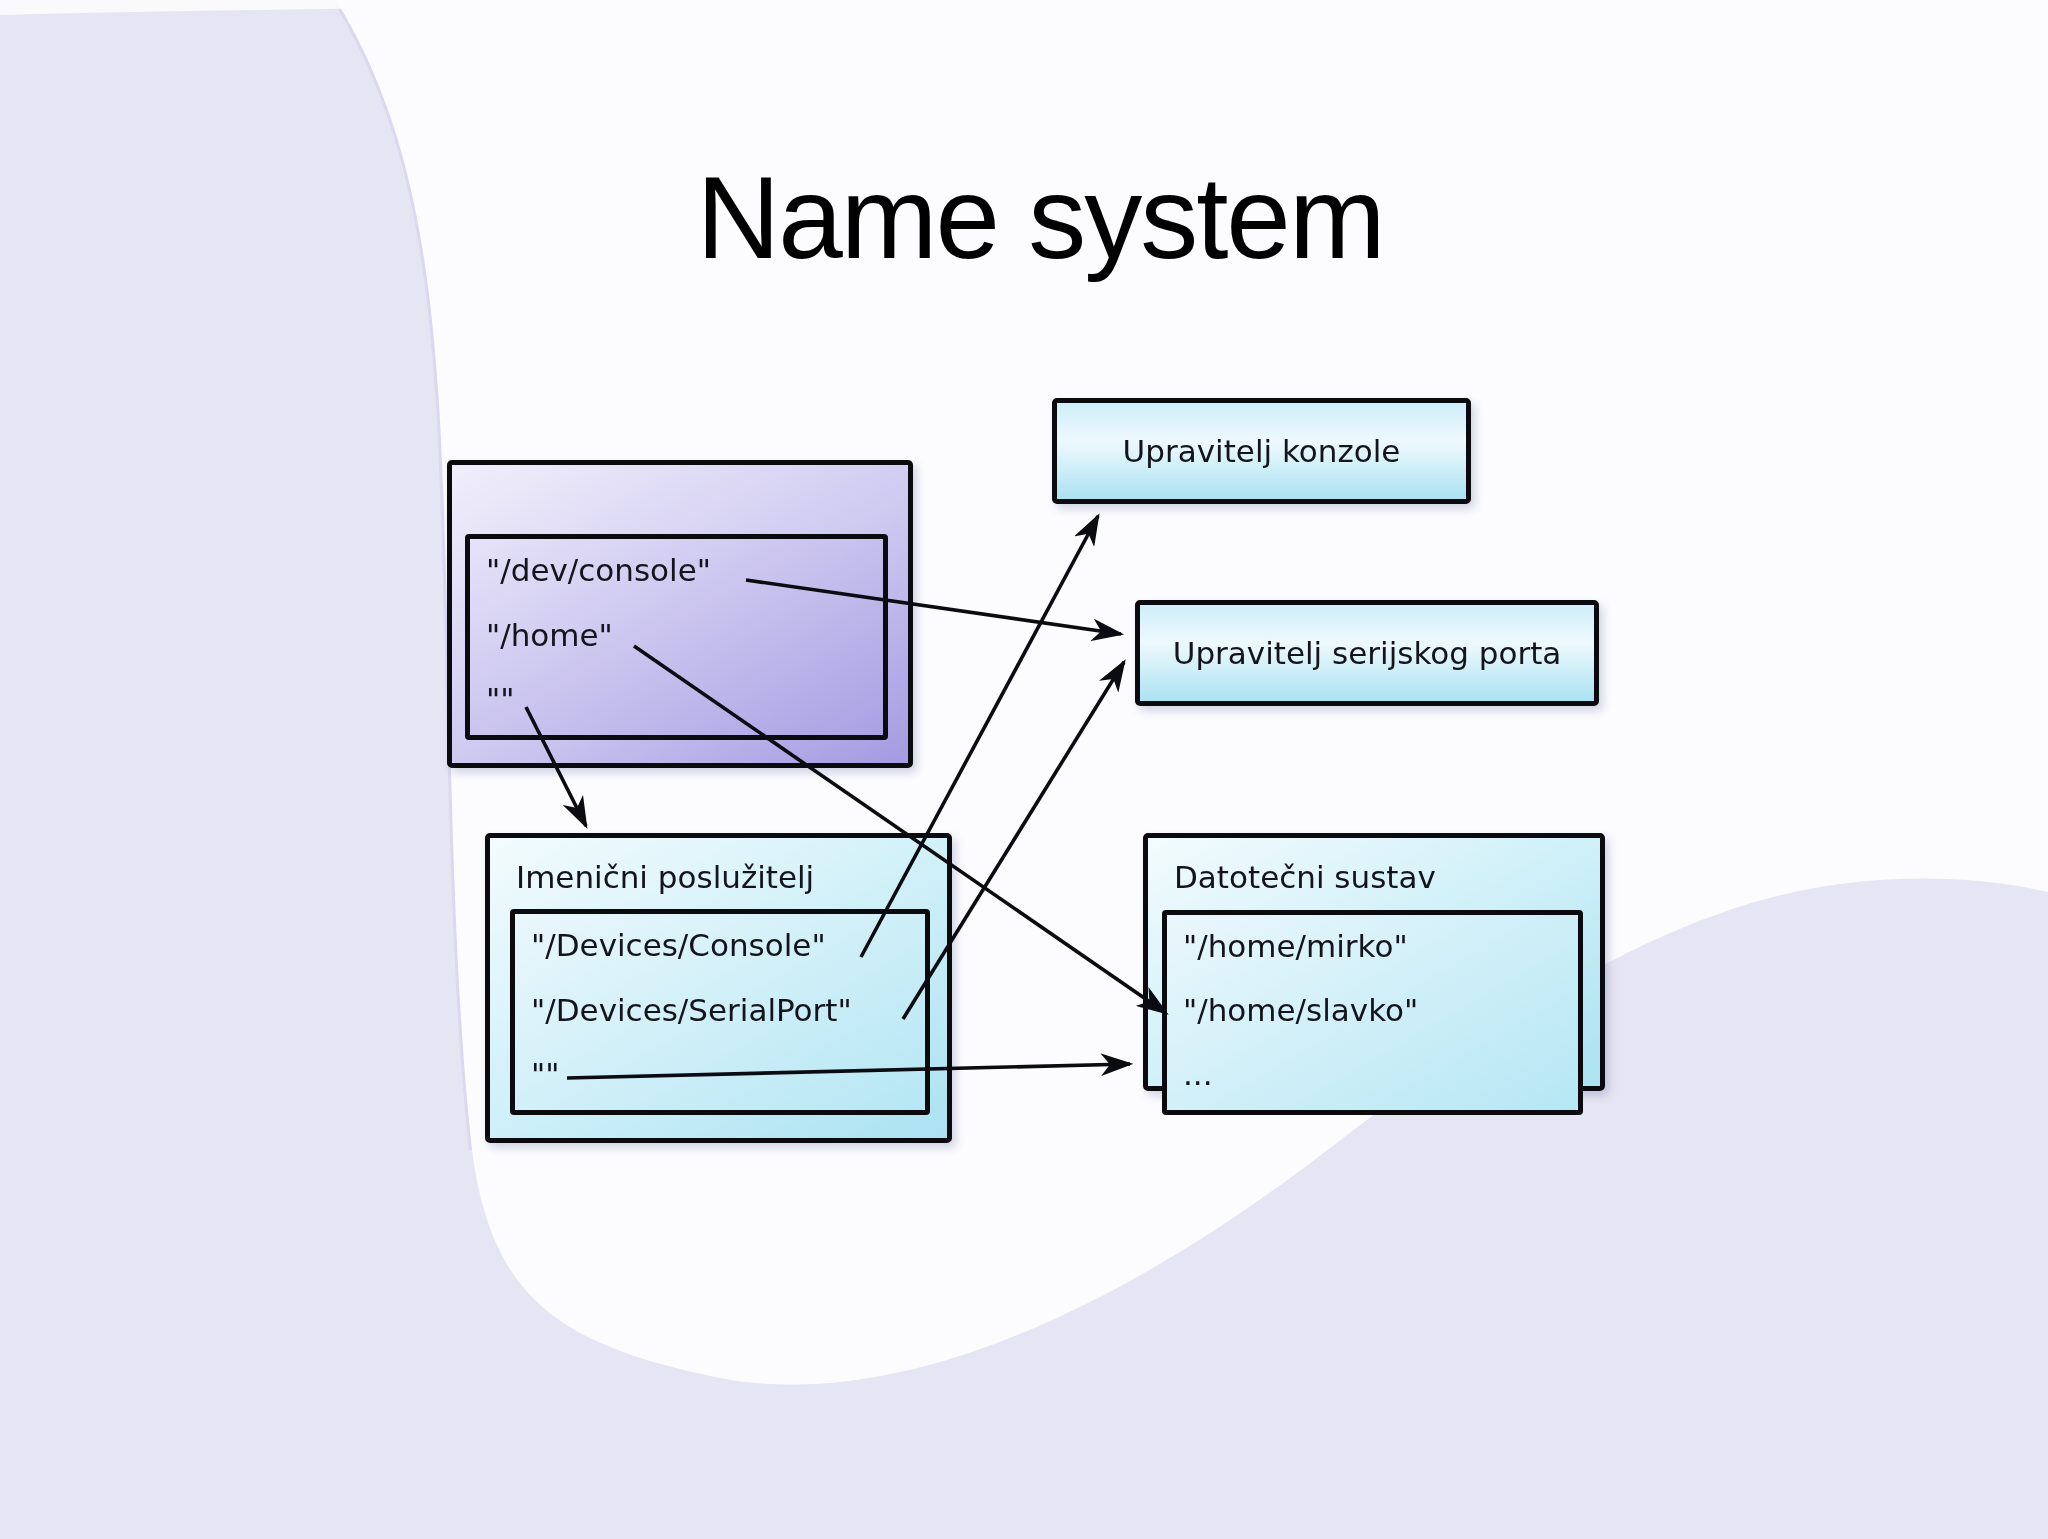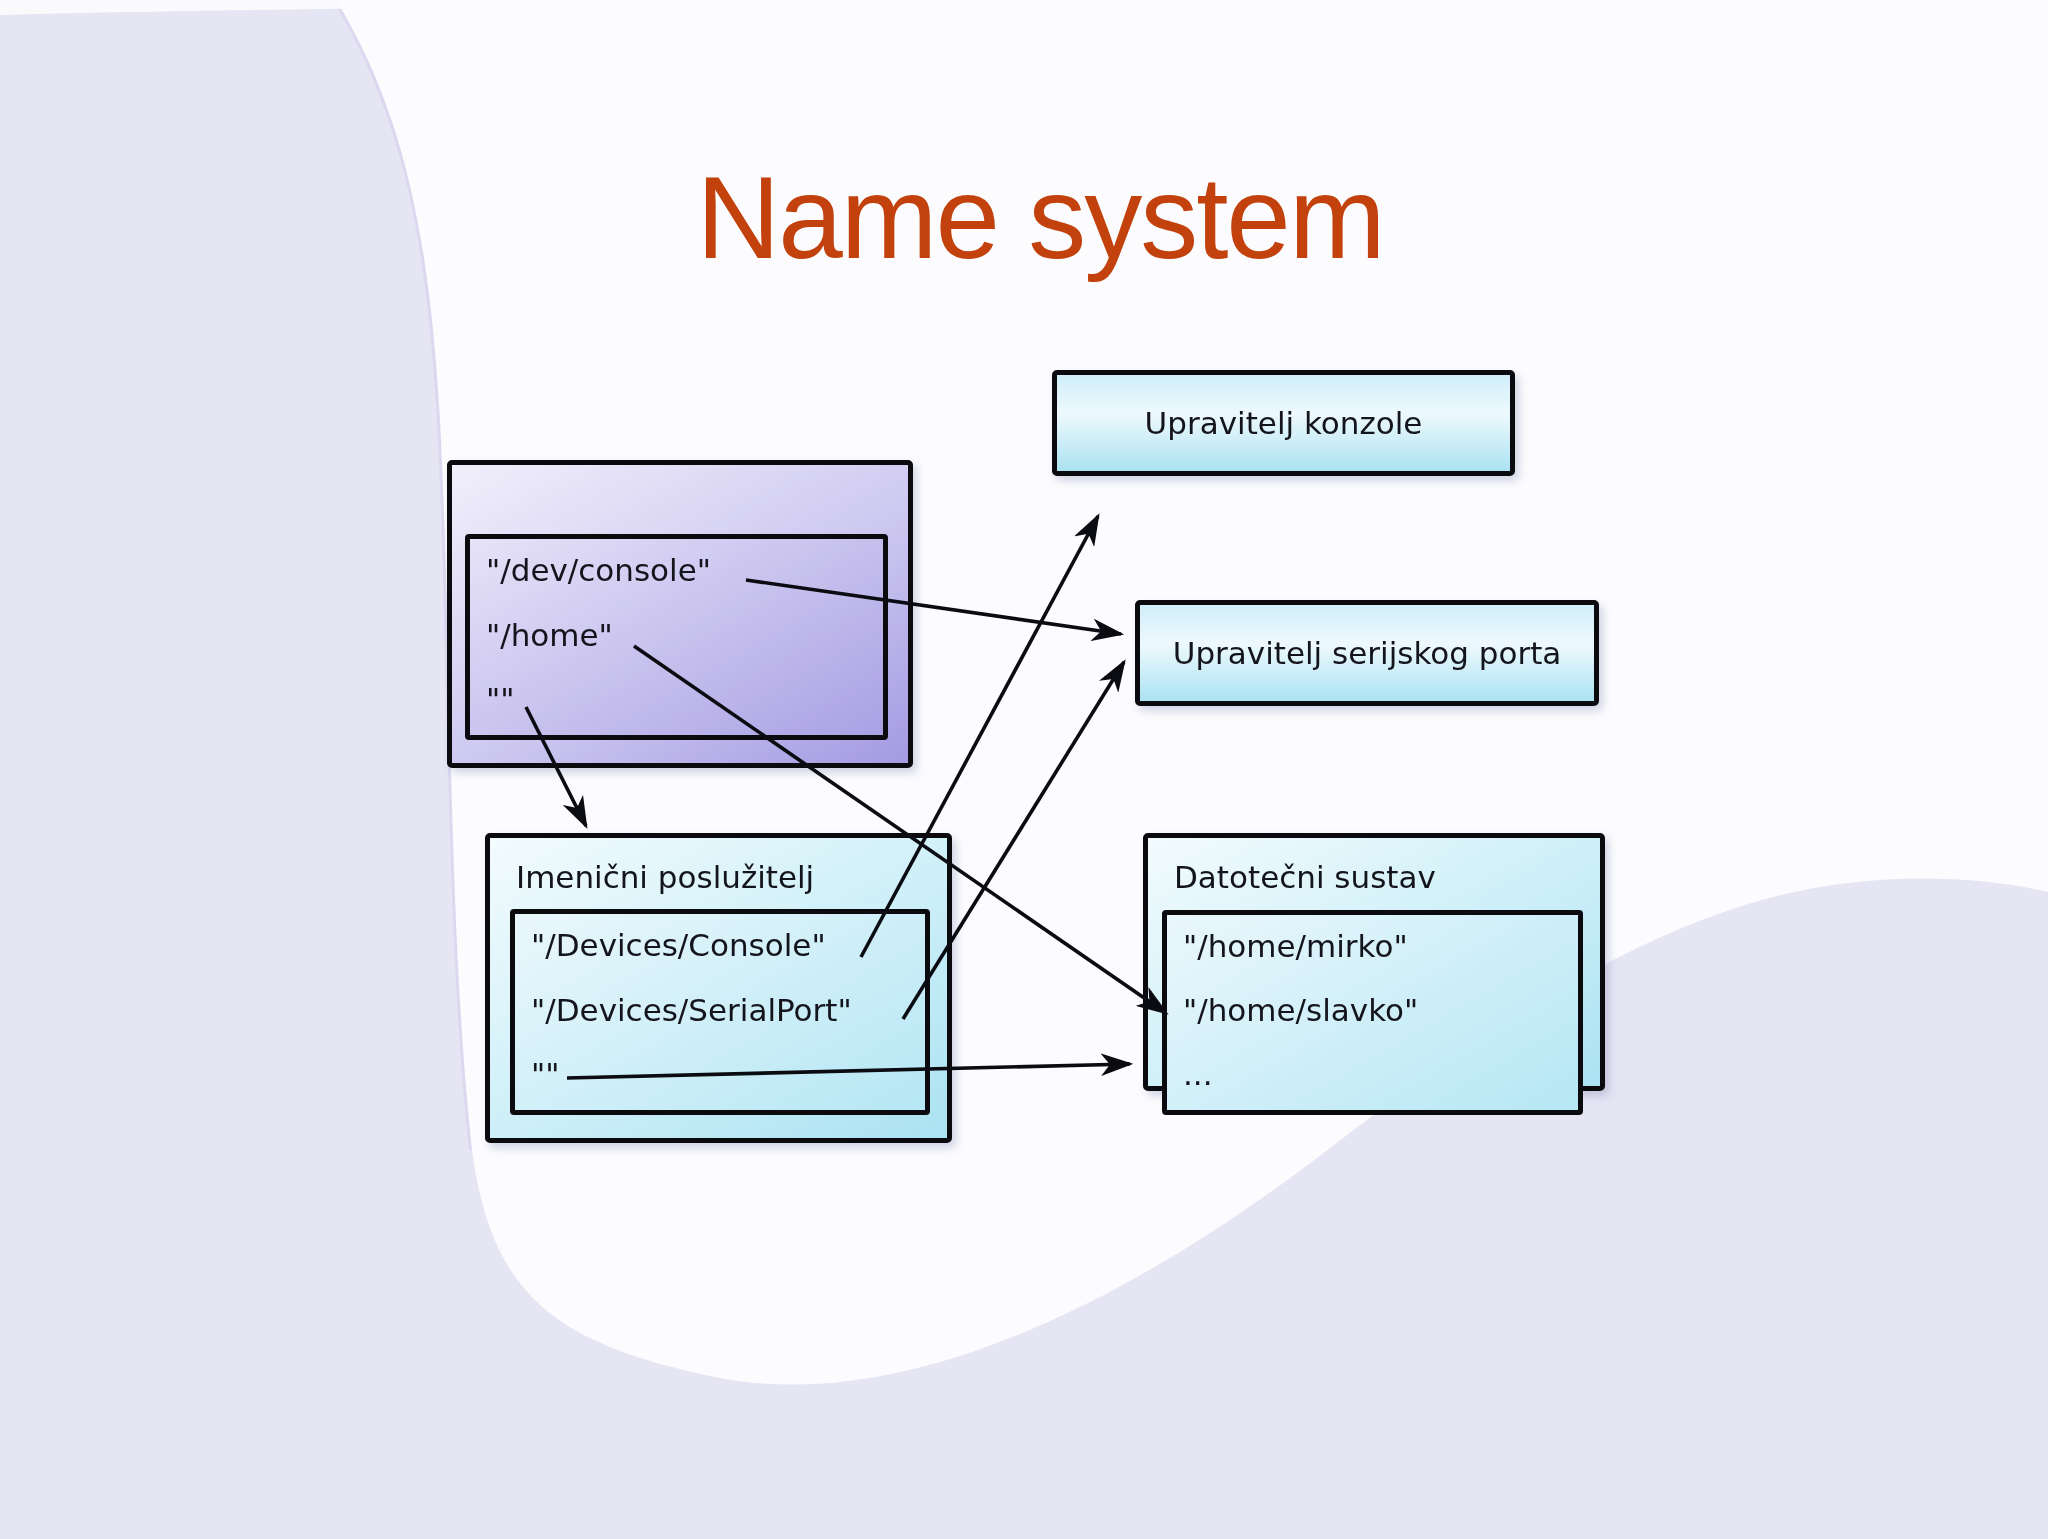--- a/index.html
+++ b/index.html
@@ -15,21 +15,21 @@
   .bg-base{fill:var(--background_lavender,#e6e5f4);}
   .bg-blob{fill:var(--background_white,#fcfcfe);}
   .bg-edge{stroke:#d9d6ee;stroke-width:6;fill:none;opacity:.85;}
 
   .title{
     position:absolute;left:0;right:0;top:150px;
     text-align:center;
     font-family:"Liberation Sans",sans-serif;
     font-size:116px;line-height:1.18;
     letter-spacing:-2px;
-    color:#c2410c;
+    color:#000000;
     white-space:nowrap;
     padding-left:32px;
   }
 
   .box{
     position:absolute;
     box-sizing:border-box;
     border:5px solid var(--box_border,#0a0a0f);
     border-radius:5px;
     box-shadow:4px 5px 8px rgba(100,110,160,.28);
@@ -59,21 +59,21 @@
   .cyan-inner{background:linear-gradient(150deg,#eaf7fc 0%,#b5e7f4 100%);}
   .cyan-pill{
     background:linear-gradient(180deg,var(--cyan_mid,#cfeef9) 0%,var(--cyan_light,#eef9fd) 40%,var(--cyan_dark,#abe2f2) 100%);
     display:flex;align-items:center;justify-content:center;
   }
   .cyan-pill .pill-label{font-size:31px;white-space:nowrap;padding:0;}
 
   #user-box{left:447px;top:460px;width:466px;height:308px;}
   #user-inner{left:13px;top:69px;width:423px;height:206px;}
 
-  #console-box{left:1052px;top:370px;width:463px;height:106px;}
+  #console-box{left:1052px;top:398px;width:419px;height:106px;}
   #serial-box{left:1135px;top:600px;width:464px;height:106px;text-align:center;}
 
   #name-server-box{left:485px;top:833px;width:467px;height:310px;}
   #name-server-inner{left:20px;top:71px;width:420px;height:206px;}
 
   #file-system-box{left:1143px;top:833px;width:462px;height:258px;}
   #file-system-inner{left:14px;top:72px;width:421px;height:205px;}
 
   .arrows{position:absolute;inset:0;pointer-events:none;}
   .arrows line{stroke:var(--arrow,#0b0b12);stroke-width:3.6;}

